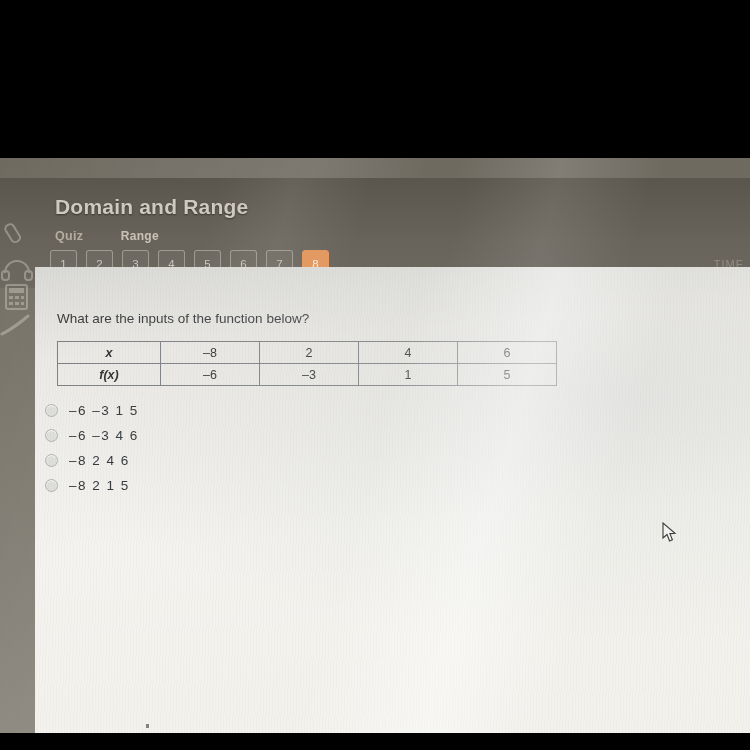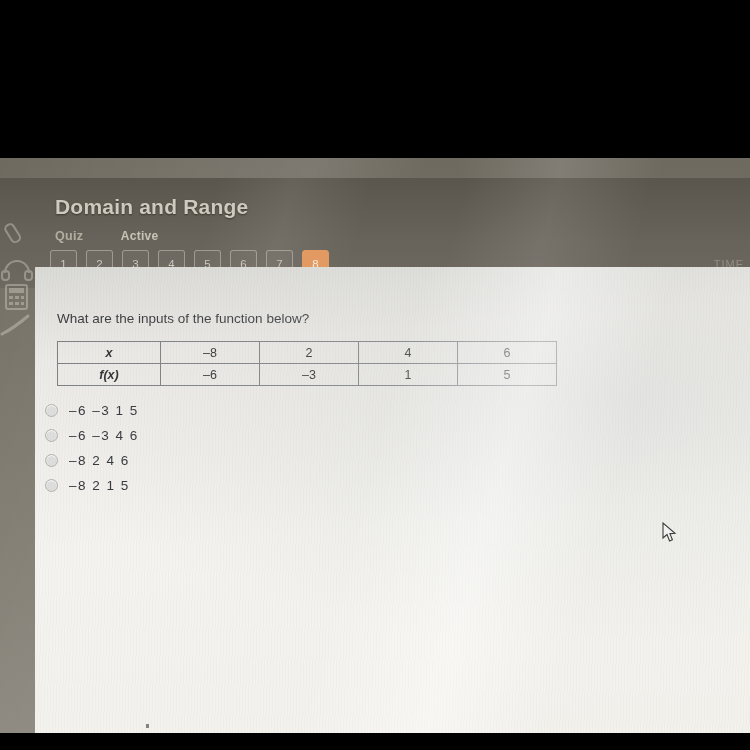--- a/index.html
+++ b/index.html
@@ -112,21 +112,21 @@
 
   <div class="device">
 
     <div class="chrome">
       <div class="chrome-glare"></div>
 
       <div class="quiz-title">Domain and Range</div>
 
       <div class="meta-row">
         <span class="meta-quiz">Quiz</span>
-        <span class="meta-active">Active</span>
+        <span class="meta-active">Range</span>
       </div>
 
       <div class="pager">
         <div class="pg">1</div>
         <div class="pg">2</div>
         <div class="pg">3</div>
         <div class="pg">4</div>
         <div class="pg">5</div>
         <div class="pg">6</div>
         <div class="pg">7</div>

